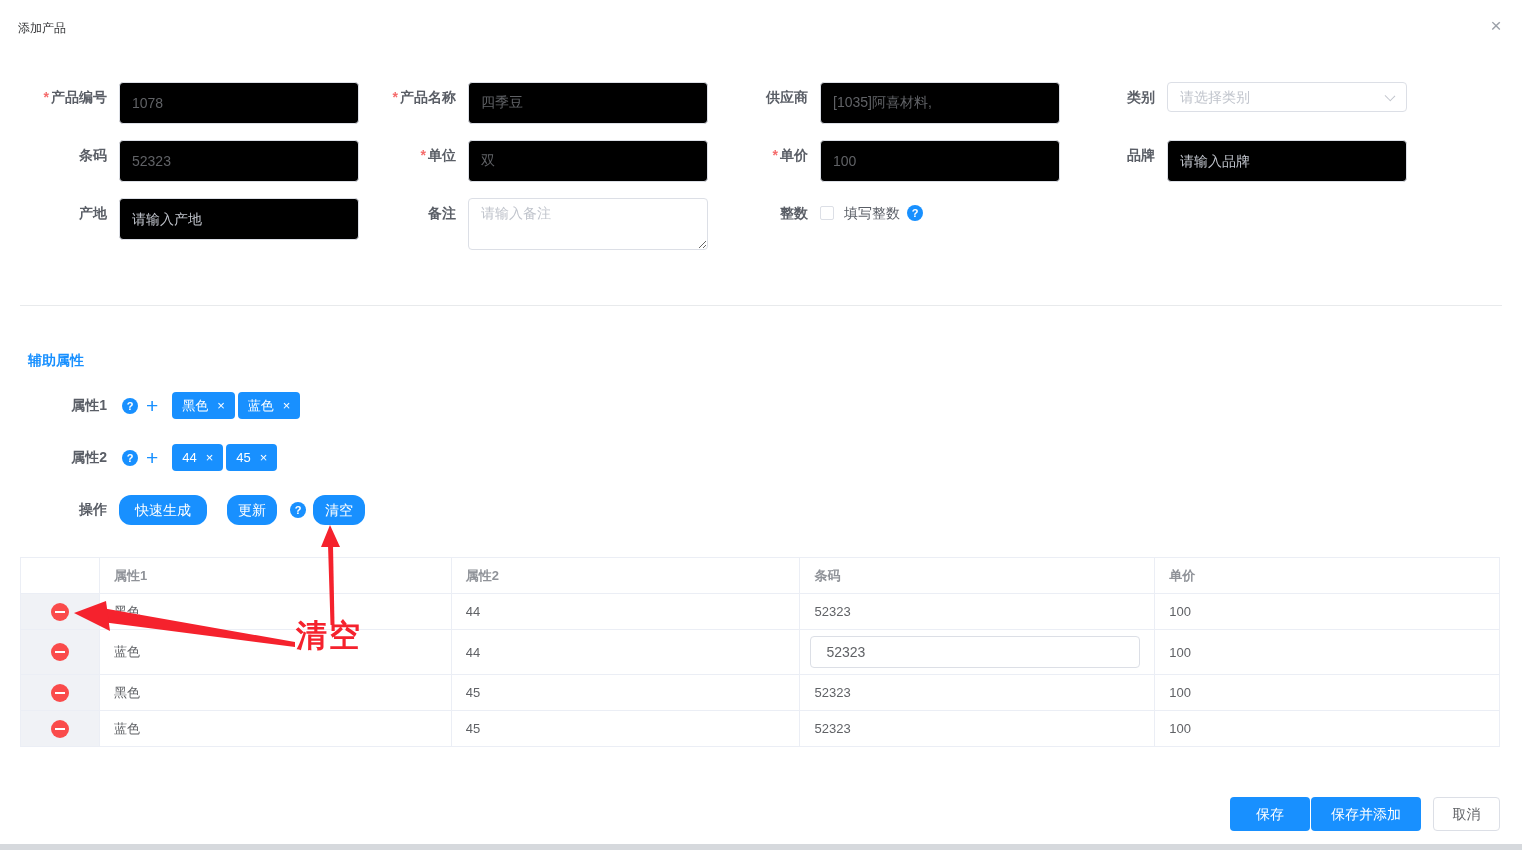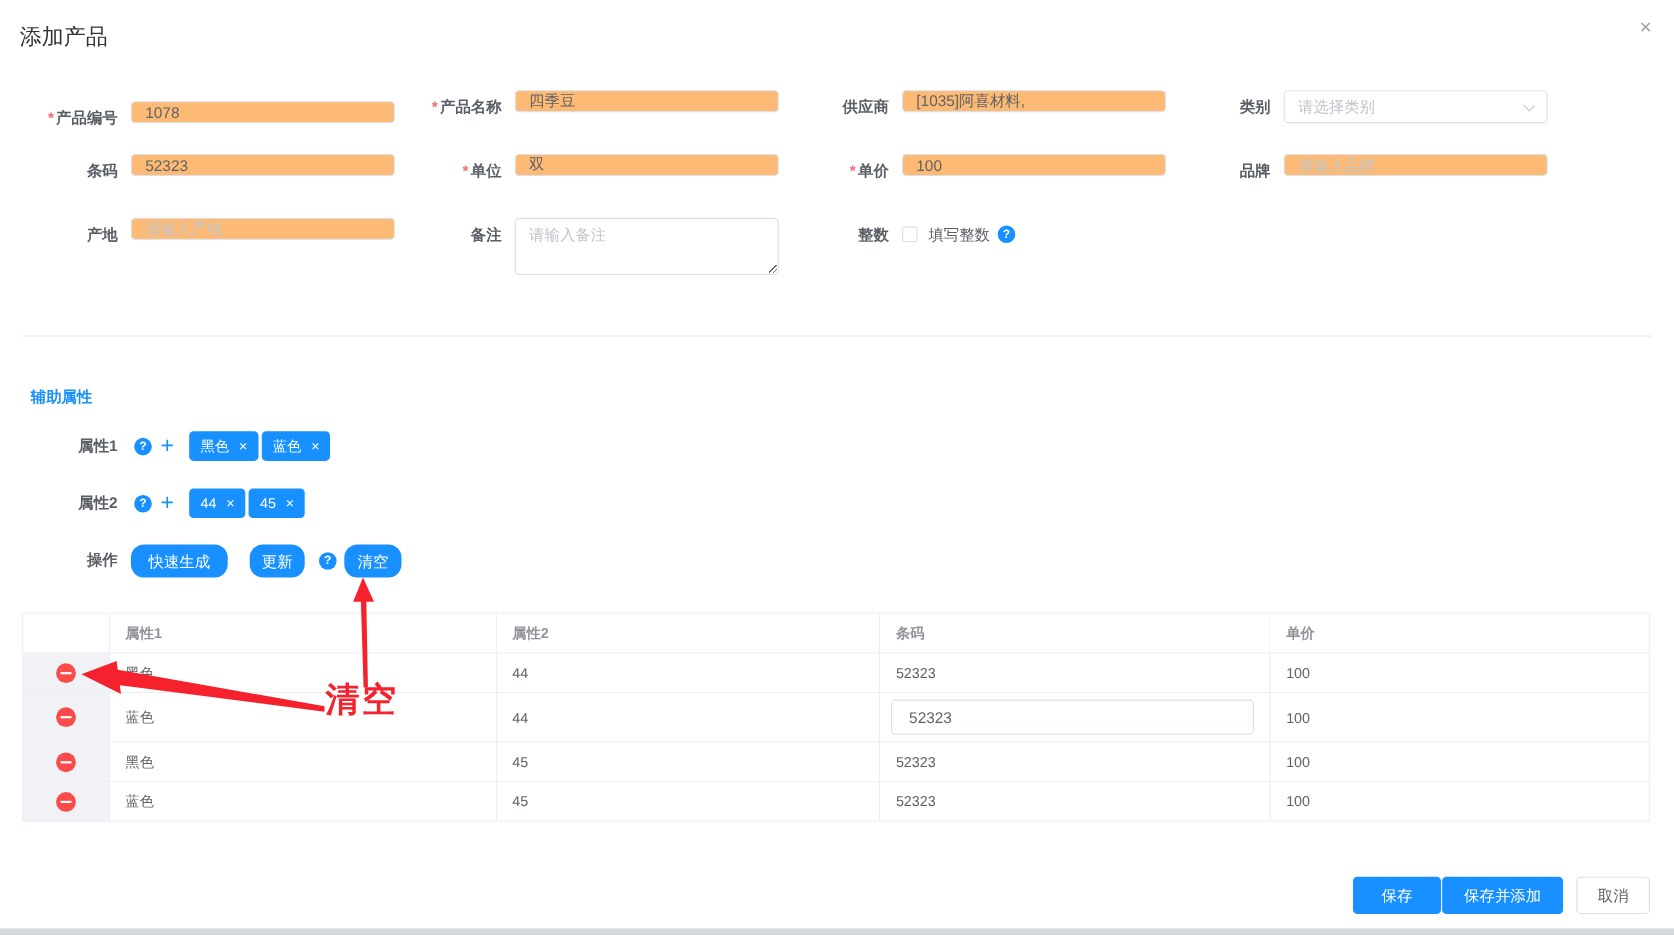--- a/index.html
+++ b/index.html
@@ -1,32 +1,32 @@
 <!DOCTYPE html>
 <html><head>
 <meta charset="utf-8">
 <style>
   * { margin:0; padding:0; box-sizing:border-box; }
   html,body { background:#fff; }
   body { font-family:"Liberation Sans","DejaVu Sans",sans-serif; color:#606266; }
   .stage { position:relative; width:1522px; height:850px; background:#fff; overflow:hidden; }
 
   
-  .dlg-title { position:absolute; left:18px; top:20px; font-size:20px; color:#303133; }
+  .dlg-title { position:absolute; left:18px; top:20px; font-size:12px; color:#303133; }
   .dlg-close { position:absolute; left:1484px; top:14px; width:24px; height:24px;
                font-size:19px; line-height:24px; text-align:center; color:#9ba0a8; cursor:pointer; }
 
   
   .field { position:absolute; display:flex; align-items:flex-start; }
   .flabel { width:100px; text-align:right; font-size:14px; font-weight:700; color:#5a5e66;
             line-height:30px; white-space:nowrap; }
   .req { color:#f56c6c; margin-right:2px; font-weight:700; }
   .fctl { margin-left:12px; }
-  .inp { width:240px; height:20px; border:1px solid #dcdfe6; border-radius:4px;
-         padding:0 12px; font-size:14px; color:#606266; outline:none; background:#fdba74;
+  .inp { width:240px; height:42px; border:1px solid #dcdfe6; border-radius:4px;
+         padding:0 12px; font-size:14px; color:#606266; outline:none; background:#000000;
          font-family:inherit; }
   .inp::placeholder, .ta::placeholder { color:#c0c4cc; }
   .ta { width:240px; height:52px; border:1px solid #dcdfe6; border-radius:4px;
         padding:6px 12px; font-size:14px; color:#606266; outline:none; resize:vertical;
         font-family:inherit; }
   .sel { position:relative; width:240px; height:30px; border:1px solid #dcdfe6; border-radius:4px;
          padding:0 30px 4px 12px; font-size:14px; line-height:28px; color:#c0c4cc; background:#fff;
          cursor:pointer; }
   .chev { position:absolute; right:12px; top:9px; width:8px; height:8px;
           border-right:1.5px solid #c0c4cc; border-bottom:1.5px solid #c0c4cc;
@@ -91,21 +91,21 @@
   .bottom-strip { position:absolute; left:0; right:0; bottom:0; height:6px; background:#d6d9dd; }
 </style>
 </head>
 <body>
 
 <div class="stage">
 
   <div class="dlg-title">添加产品</div>
   <div class="dlg-close">×</div>
 
-  <div class="field" style="left:7px; top:92px;">
+  <div class="field" style="left:7px; top:82px;">
     <div class="flabel"><span class="req">*</span><span>产品编号</span></div>
     <input class="inp fctl" value="1078" style="">
   </div>
   <div class="field" style="left:356px; top:82px;">
     <div class="flabel"><span class="req">*</span><span>产品名称</span></div>
     <input class="inp fctl" value="四季豆" style="">
   </div>
   <div class="field" style="left:708px; top:82px;">
     <div class="flabel">供应商</div>
     <input class="inp fctl" value="[1035]阿喜材料," style="">

